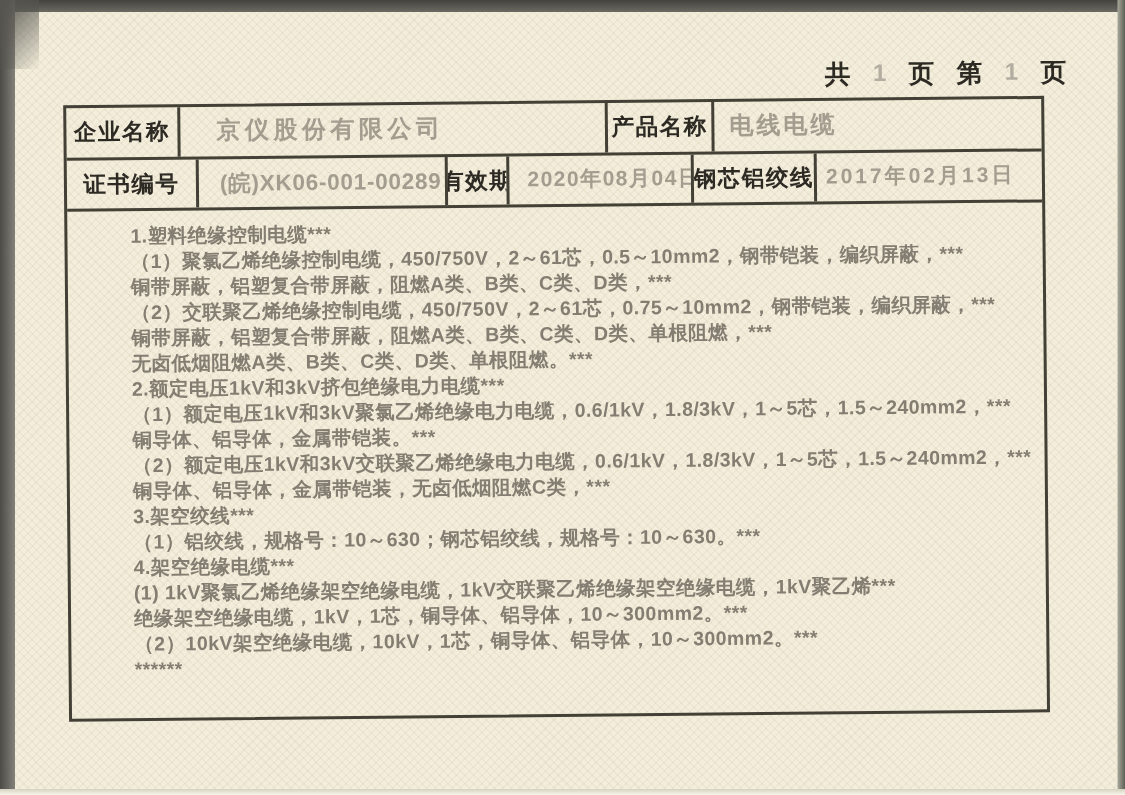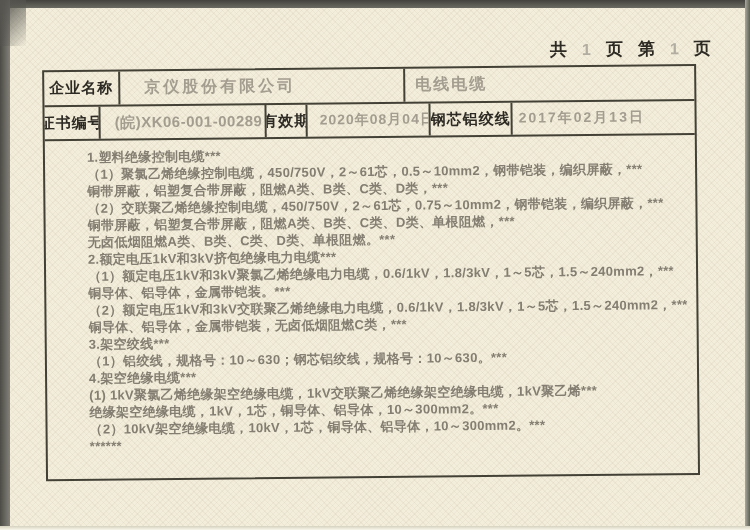--- a/index.html
+++ b/index.html
@@ -57,21 +57,21 @@
   }
   .v-company{padding-left:24px;font-size:16px;letter-spacing:3px;}
   .v-product{padding-left:10px;font-size:16px;letter-spacing:2px;}
   .v-cert{padding-left:14px;font-size:15px;letter-spacing:0.5px;}
   .v-valid{padding-left:12px;font-size:14px;letter-spacing:1px;}
   .v-issue{padding-left:6px;font-size:14px;letter-spacing:2px;}
 
   
   .w-c1a{width:76px;} .w-c1b{width:285px;} .w-c1c{width:71px;} .w-c1d{width:218px;}
   
-  .w-c2a{width:56px;} .w-c2b{width:166px;} .w-c2c{width:41px;} .w-c2d{width:123px;} .w-c2e{width:82px;} .w-c2f{width:141px;}
+  .w-c2a{width:88px;} .w-c2b{width:166px;} .w-c2c{width:41px;} .w-c2d{width:123px;} .w-c2e{width:82px;} .w-c2f{width:141px;}
 
   
   .body-area{
     box-sizing:border-box;height:336px;overflow:hidden;
     padding:8px 6px 0 42px;
   }
   .bline{
     height:17px;line-height:17px;white-space:nowrap;
     font-size:13px;font-weight:bold;color:#837e71;letter-spacing:0.3px;
   }
@@ -89,20 +89,21 @@
       <span class="cn">第</span>
       <span class="num">1</span>
       <span class="cn">页</span>
     </div>
 
     <div class="cert-table">
 
       <div class="trow row1">
         <div class="cell bordered label w-c1a">企业名称</div>
         <div class="cell bordered value v-company w-c1b">京仪股份有限公司</div>
+        <div class="cell bordered label w-c1c">产品名称</div>
         <div class="cell value v-product w-c1d">电线电缆</div>
       </div>
 
       <div class="trow row2">
         <div class="cell bordered label w-c2a">证书编号</div>
         <div class="cell bordered value v-cert w-c2b">(皖)XK06-001-00289</div>
         <div class="cell bordered label w-c2c">有效期</div>
         <div class="cell bordered value v-valid w-c2d">2020年08月04日</div>
         <div class="cell bordered label w-c2e">钢芯铝绞线</div>
         <div class="cell value v-issue w-c2f">2017年02月13日</div>

